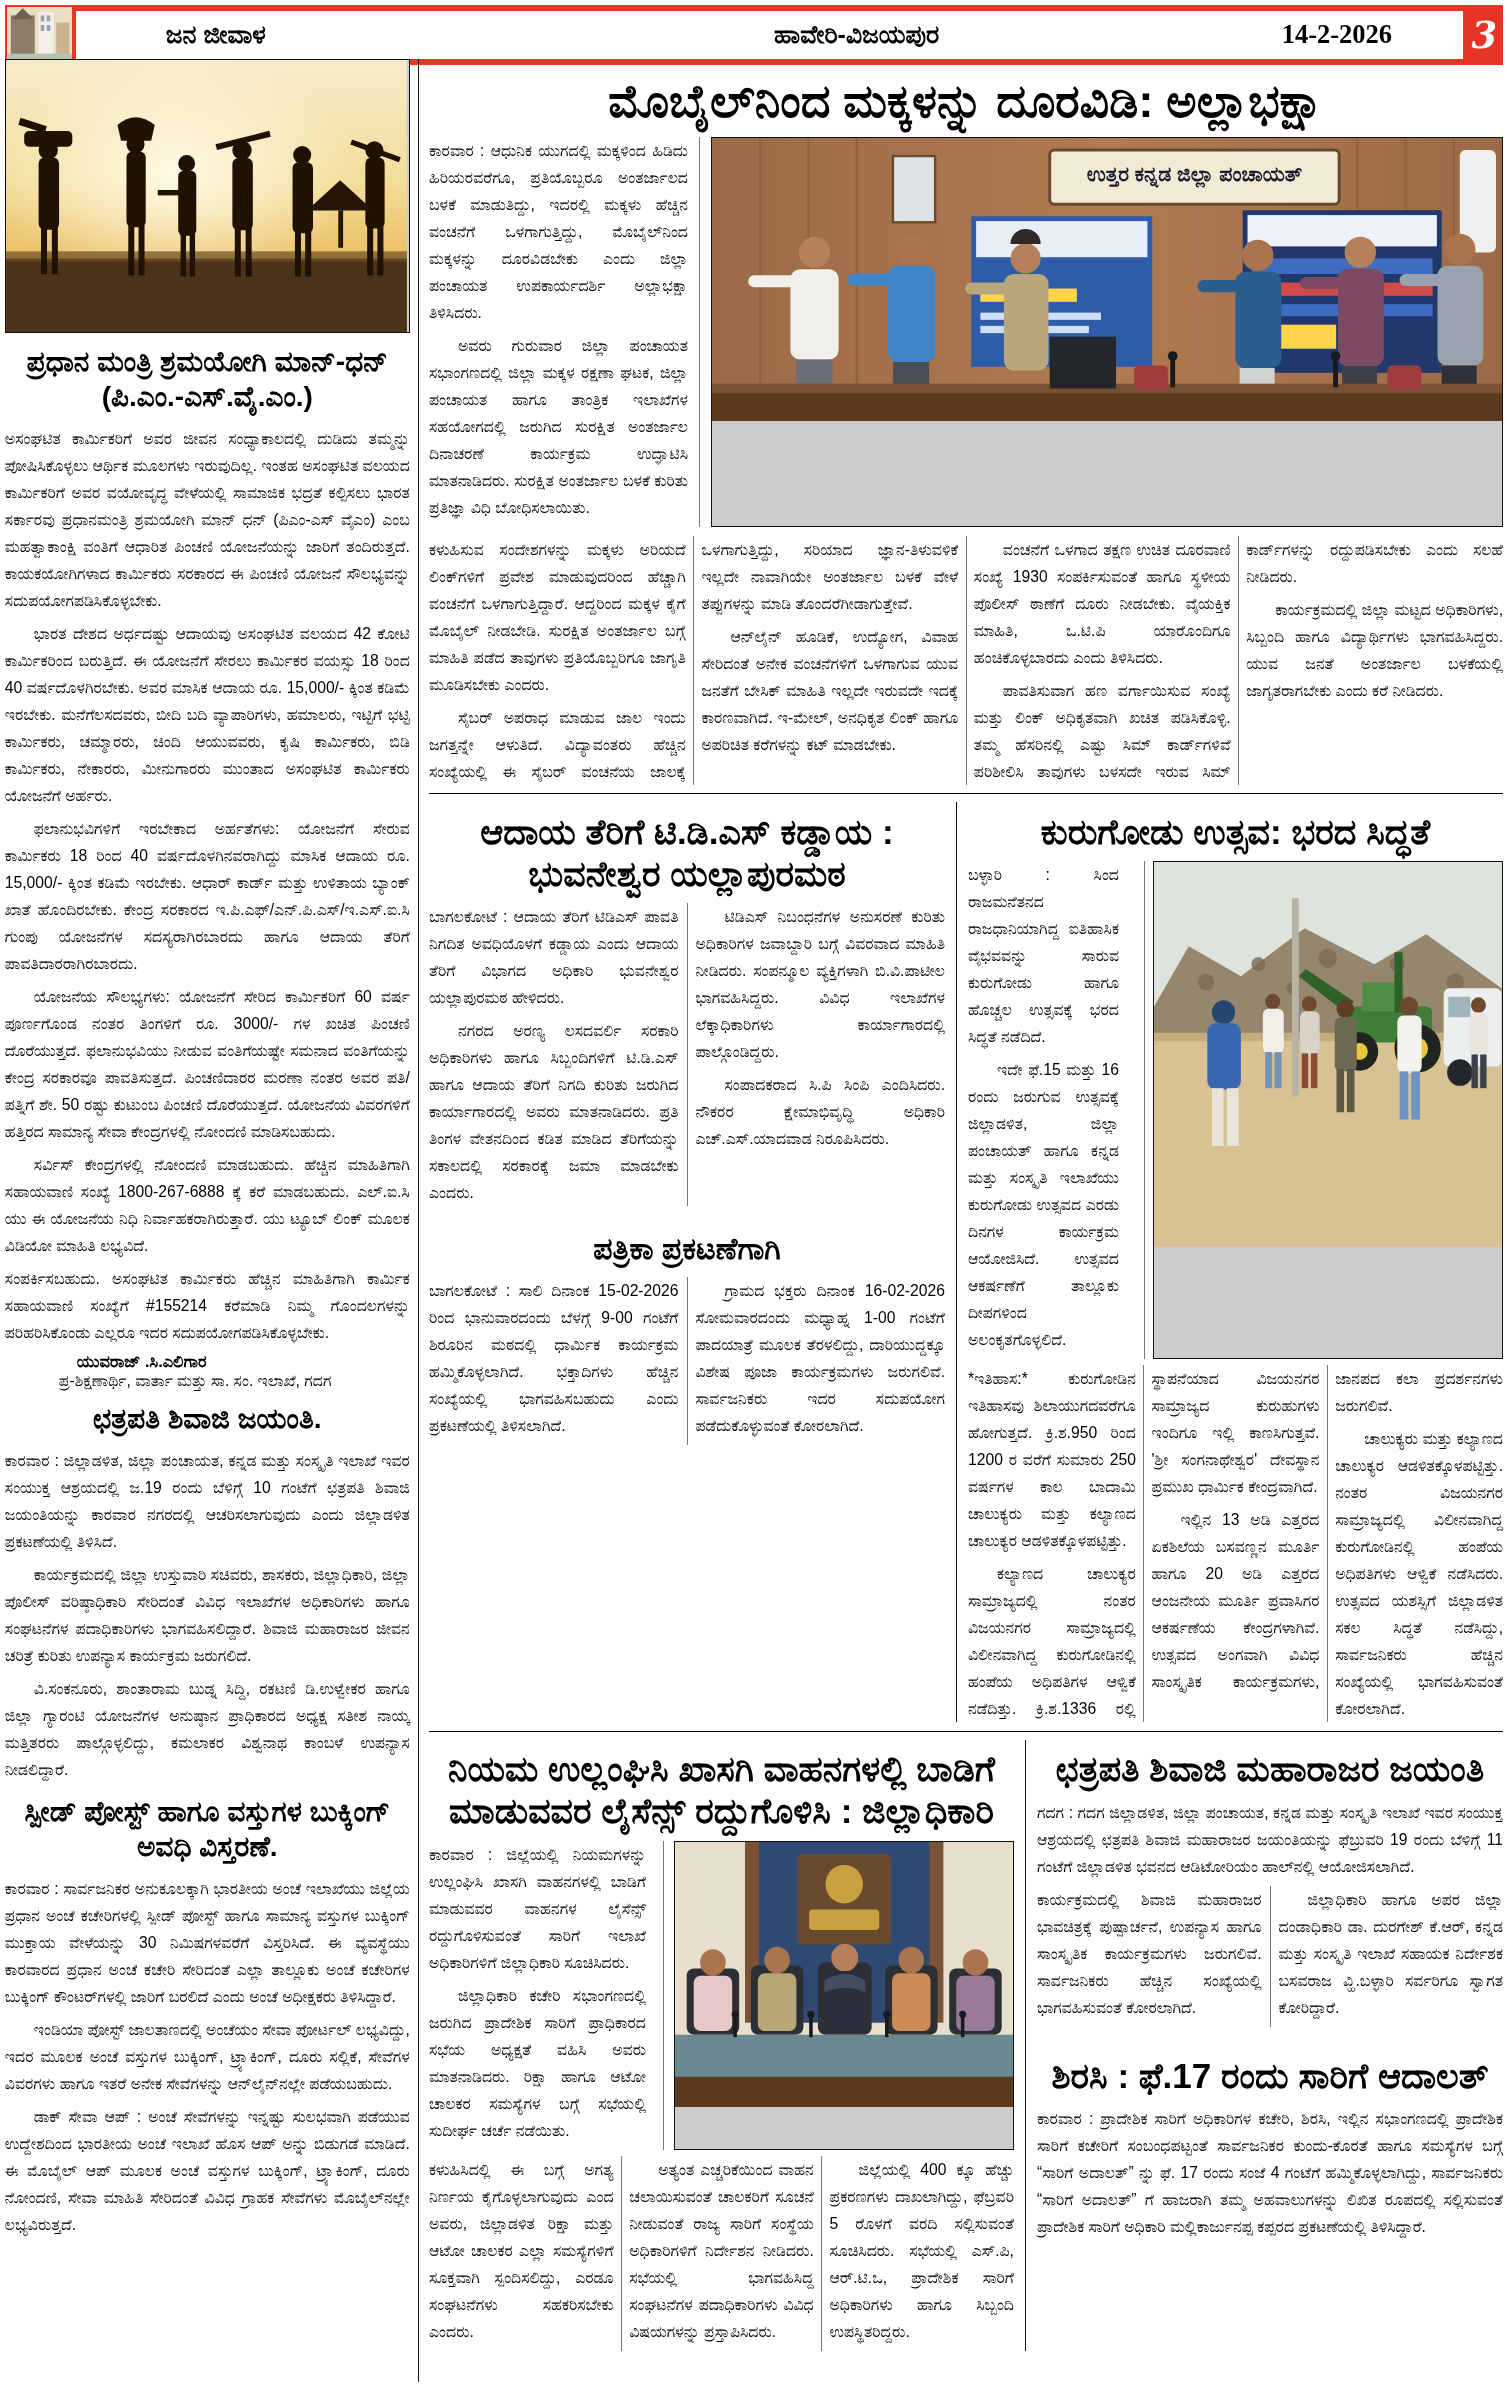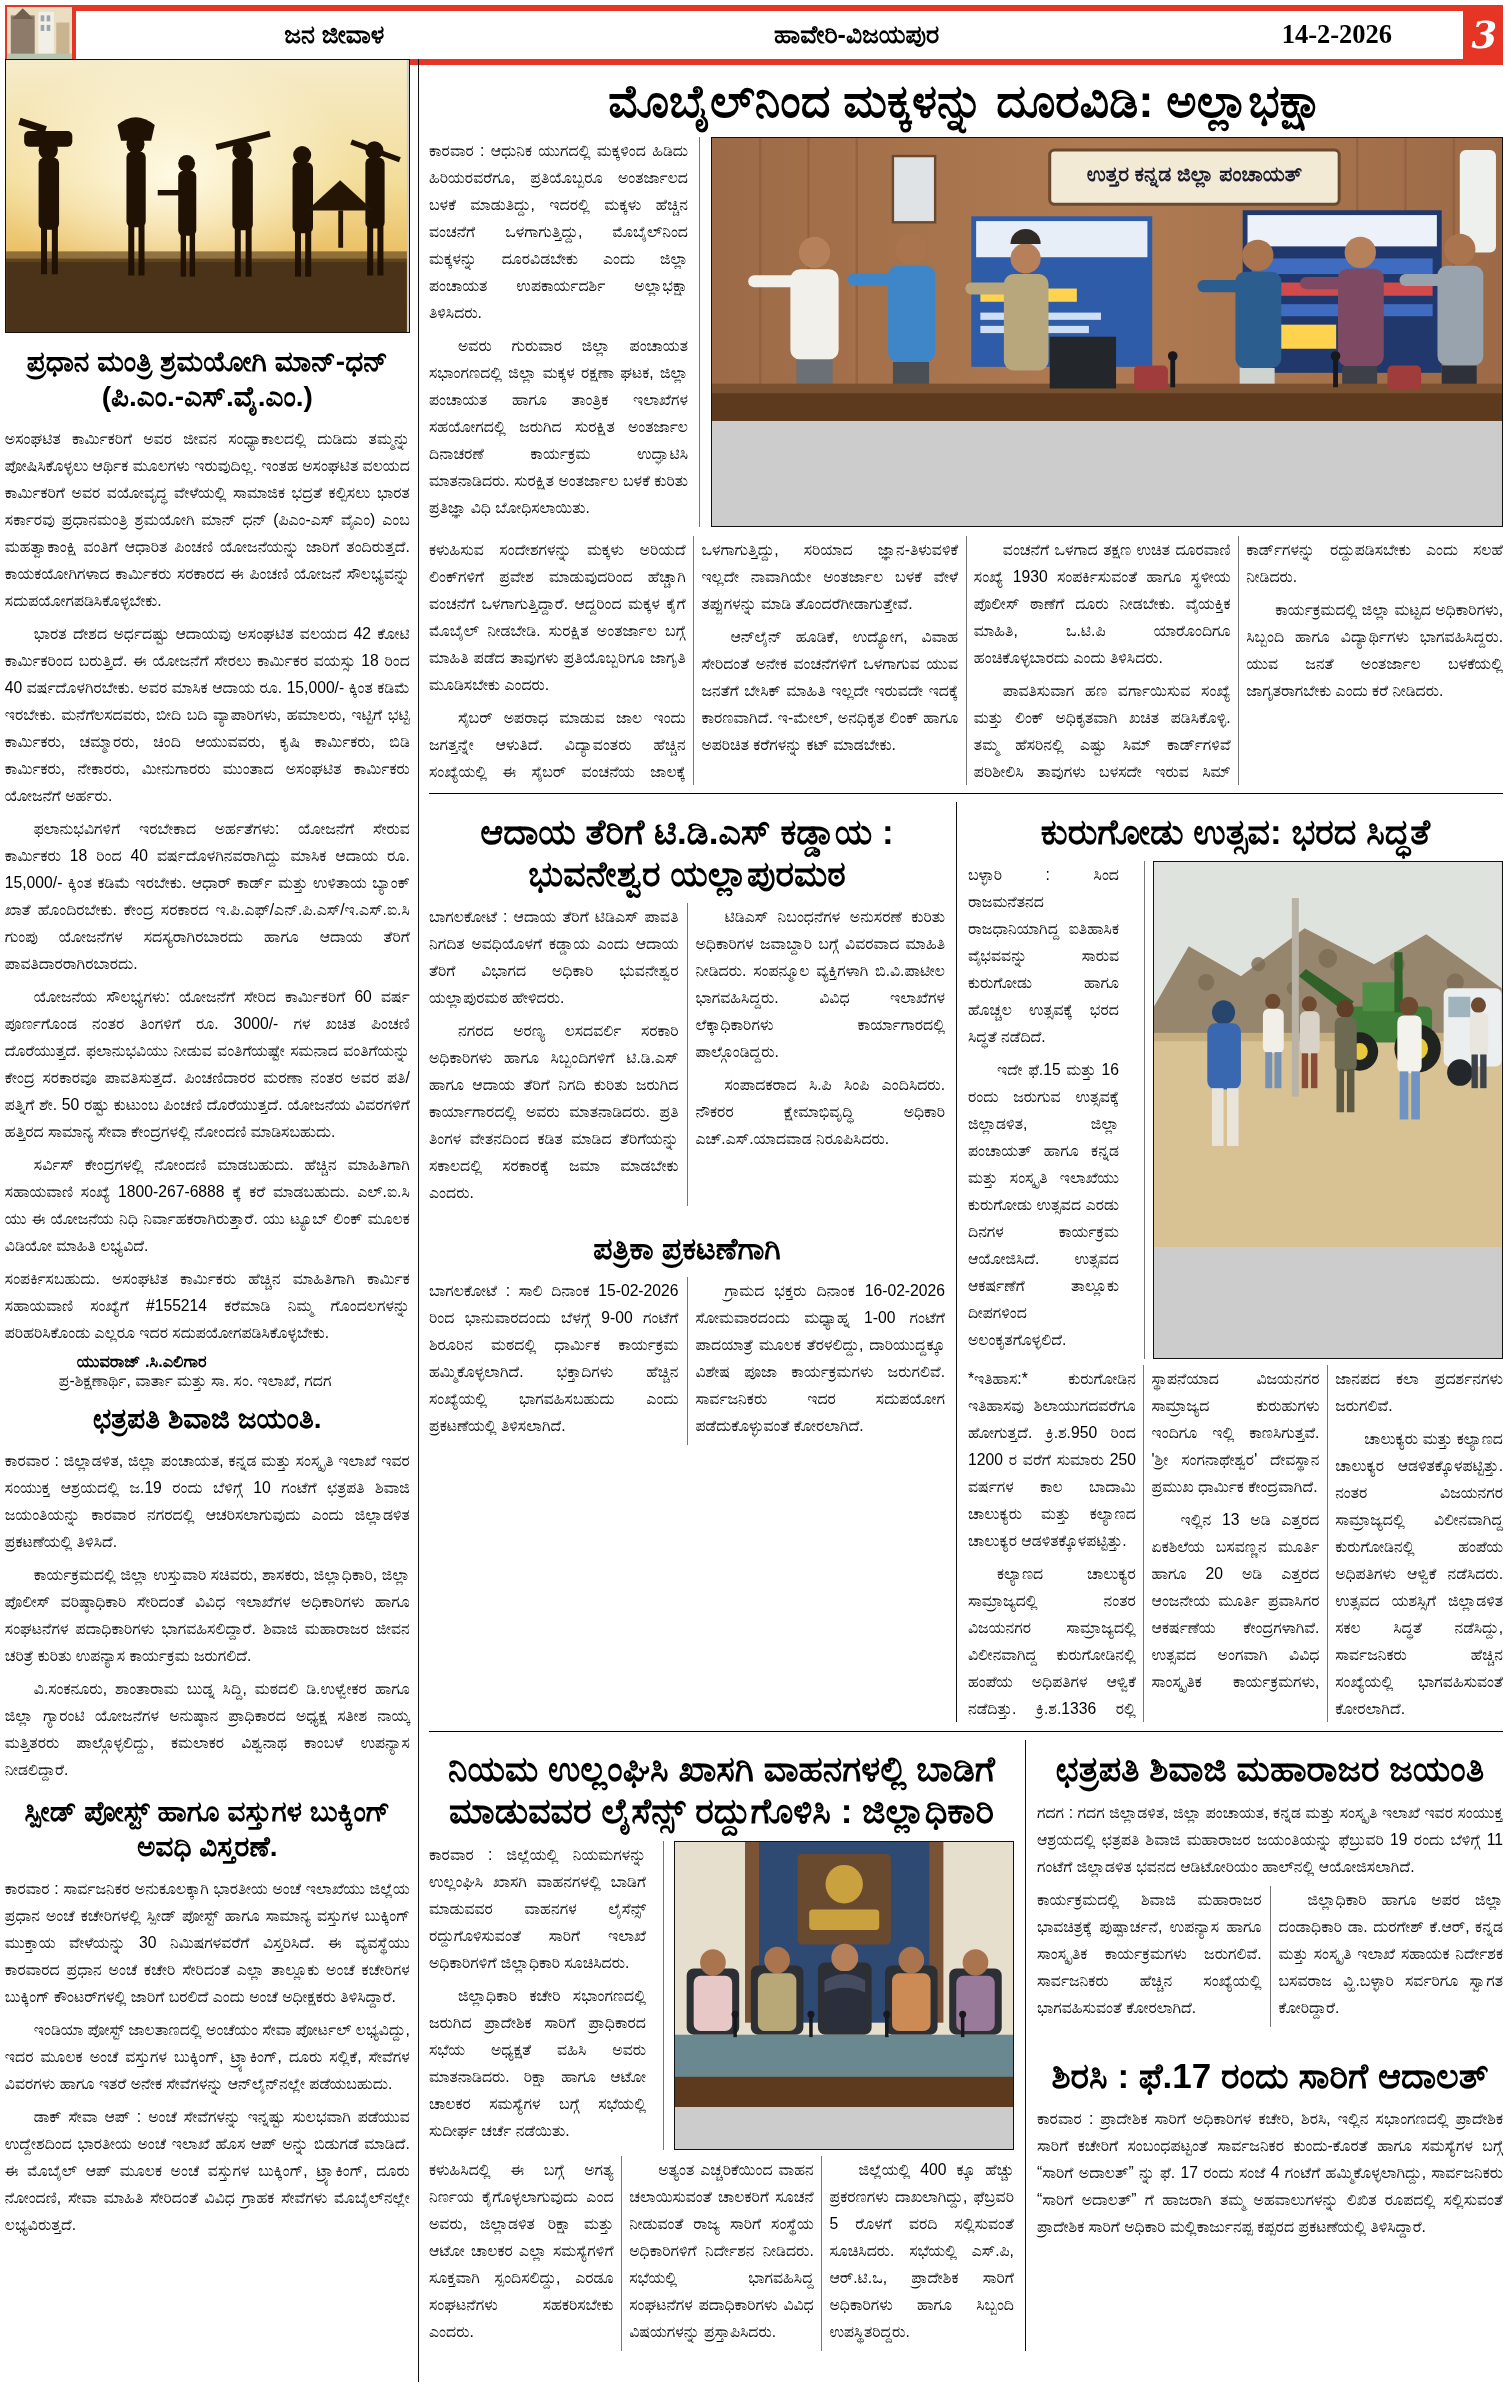--- a/index.html
+++ b/index.html
@@ -3,21 +3,21 @@
 <meta charset="utf-8">
 <style>
   html,body{margin:0;padding:0;background:#ffffff;}
   .page{position:relative;width:1508px;height:2401px;background:#ffffff;overflow:hidden;
         font-family:"Liberation Sans","DejaVu Sans",sans-serif;color:#000;}
   
   .mast{position:absolute;left:4.8px;top:4.8px;width:1498px;height:60px;background:#e63425;
         display:flex;align-items:stretch;}
   .mast-logo{width:65px;height:55px;margin:2.4px 0 2.4px 2.4px;background:#e9ddc2;flex:0 0 auto;}
   .mast-strip{flex:1;background:#ffffff;margin:6px 2.4px 6px 3.6px;display:flex;align-items:center;}
-  .mast-name{font-weight:bold;font-size:25px;margin-left:90px;width:337px;text-align:center;}
+  .mast-name{font-weight:bold;font-size:25px;margin-left:90px;width:337px;}
   .mast-edition{font-weight:bold;font-size:25px;flex:1;text-align:center;}
   .mast-date{font-weight:bold;font-size:26.5px;width:253px;text-align:center;font-family:"Liberation Serif","DejaVu Serif",serif;}
   .mast-page{width:37px;background:#e63425;color:#fff;display:flex;align-items:center;justify-content:center;
              font-family:"DejaVu Serif","Liberation Serif",serif;font-style:italic;font-size:37px;font-weight:bold;}
   
   .leftcol{position:absolute;left:4.8px;top:59px;width:405px;height:2323px;border-right:1.8px solid #111;
            padding-right:8.4px;box-sizing:content-box;}
   .main{position:absolute;left:429px;top:71px;width:1074px;}
   .body{font-size:15.7px;line-height:27px;text-align:justify;}
   .body p{margin:0 0 6px 0;text-indent:29px;}
@@ -139,21 +139,21 @@
       <p>ಸರ್ವಿಸ್ ಕೇಂದ್ರಗಳಲ್ಲಿ ನೋಂದಣಿ ಮಾಡಬಹುದು. ಹೆಚ್ಚಿನ ಮಾಹಿತಿಗಾಗಿ ಸಹಾಯವಾಣಿ ಸಂಖ್ಯೆ 1800-267-6888 ಕ್ಕೆ ಕರೆ ಮಾಡಬಹುದು. ಎಲ್.ಐ.ಸಿ ಯು ಈ ಯೋಜನೆಯ ನಿಧಿ ನಿರ್ವಾಹಕರಾಗಿರುತ್ತಾರೆ. ಯು ಟ್ಯೂಬ್ ಲಿಂಕ್ ಮೂಲಕ ವಿಡಿಯೋ ಮಾಹಿತಿ ಲಭ್ಯವಿದೆ.</p>
       <p class="noindent">ಸಂಪರ್ಕಿಸಬಹುದು. ಅಸಂಘಟಿತ ಕಾರ್ಮಿಕರು ಹೆಚ್ಚಿನ ಮಾಹಿತಿಗಾಗಿ ಕಾರ್ಮಿಕ ಸಹಾಯವಾಣಿ ಸಂಖ್ಯೆಗೆ #155214 ಕರೆಮಾಡಿ ನಿಮ್ಮ ಗೊಂದಲಗಳನ್ನು ಪರಿಹರಿಸಿಕೊಂಡು ಎಲ್ಲರೂ ಇದರ ಸದುಪಯೋಗಪಡಿಸಿಕೊಳ್ಳಬೇಕು.</p>
     </div>
     <div class="byline">ಯುವರಾಜ್ .ಸಿ.ಎಲಿಗಾರ</div>
     <div class="byline2">ಪ್ರ-ಶಿಕ್ಷಣಾರ್ಥಿ, ವಾರ್ತಾ ಮತ್ತು ಸಾ. ಸಂ. ಇಲಾಖೆ, ಗದಗ</div>
 
     <h2 class="h-left">ಛತ್ರಪತಿ ಶಿವಾಜಿ ಜಯಂತಿ.</h2>
     <div class="body">
       <p class="noindent">ಕಾರವಾರ : ಜಿಲ್ಲಾಡಳಿತ, ಜಿಲ್ಲಾ ಪಂಚಾಯತ, ಕನ್ನಡ ಮತ್ತು ಸಂಸ್ಕೃತಿ ಇಲಾಖೆ ಇವರ ಸಂಯುಕ್ತ ಆಶ್ರಯದಲ್ಲಿ ಜ.19 ರಂದು ಬೆಳಿಗ್ಗೆ 10 ಗಂಟೆಗೆ ಛತ್ರಪತಿ ಶಿವಾಜಿ ಜಯಂತಿಯನ್ನು ಕಾರವಾರ ನಗರದಲ್ಲಿ ಆಚರಿಸಲಾಗುವುದು ಎಂದು ಜಿಲ್ಲಾಡಳಿತ ಪ್ರಕಟಣೆಯಲ್ಲಿ ತಿಳಿಸಿದೆ.</p>
       <p>ಕಾರ್ಯಕ್ರಮದಲ್ಲಿ ಜಿಲ್ಲಾ ಉಸ್ತುವಾರಿ ಸಚಿವರು, ಶಾಸಕರು, ಜಿಲ್ಲಾಧಿಕಾರಿ, ಜಿಲ್ಲಾ ಪೊಲೀಸ್ ವರಿಷ್ಠಾಧಿಕಾರಿ ಸೇರಿದಂತೆ ವಿವಿಧ ಇಲಾಖೆಗಳ ಅಧಿಕಾರಿಗಳು ಹಾಗೂ ಸಂಘಟನೆಗಳ ಪದಾಧಿಕಾರಿಗಳು ಭಾಗವಹಿಸಲಿದ್ದಾರೆ. ಶಿವಾಜಿ ಮಹಾರಾಜರ ಜೀವನ ಚರಿತ್ರೆ ಕುರಿತು ಉಪನ್ಯಾಸ ಕಾರ್ಯಕ್ರಮ ಜರುಗಲಿದೆ.</p>
-      <p>ವಿ.ಸಂಕನೂರು, ಶಾಂತಾರಾಮ ಬುಡ್ನ ಸಿದ್ದಿ, ಮಠದಲಿ ಡಿ.ಉಳ್ವೇಕರ ಹಾಗೂ ಜಿಲ್ಲಾ ಗ್ಯಾರಂಟಿ ಯೋಜನೆಗಳ ಅನುಷ್ಠಾನ ಪ್ರಾಧಿಕಾರದ ಅಧ್ಯಕ್ಷ ಸತೀಶ ನಾಯ್ಕ ಮತ್ತಿತರರು ಪಾಲ್ಗೊಳ್ಳಲಿದ್ದು, ಕಮಲಾಕರ ವಿಶ್ವನಾಥ ಕಾಂಬಳೆ ಉಪನ್ಯಾಸ ನೀಡಲಿದ್ದಾರೆ.</p>
+      <p>ವಿ.ಸಂಕನೂರು, ಶಾಂತಾರಾಮ ಬುಡ್ನ ಸಿದ್ದಿ, ರಕಟಣಿ ಡಿ.ಉಳ್ವೇಕರ ಹಾಗೂ ಜಿಲ್ಲಾ ಗ್ಯಾರಂಟಿ ಯೋಜನೆಗಳ ಅನುಷ್ಠಾನ ಪ್ರಾಧಿಕಾರದ ಅಧ್ಯಕ್ಷ ಸತೀಶ ನಾಯ್ಕ ಮತ್ತಿತರರು ಪಾಲ್ಗೊಳ್ಳಲಿದ್ದು, ಕಮಲಾಕರ ವಿಶ್ವನಾಥ ಕಾಂಬಳೆ ಉಪನ್ಯಾಸ ನೀಡಲಿದ್ದಾರೆ.</p>
     </div>
 
     <h2 class="h-left">ಸ್ಪೀಡ್ ಪೋಸ್ಟ್ ಹಾಗೂ ವಸ್ತುಗಳ ಬುಕ್ಕಿಂಗ್ ಅವಧಿ ವಿಸ್ತರಣೆ.</h2>
     <div class="body">
       <p class="noindent">ಕಾರವಾರ : ಸಾರ್ವಜನಿಕರ ಅನುಕೂಲಕ್ಕಾಗಿ ಭಾರತೀಯ ಅಂಚೆ ಇಲಾಖೆಯು ಜಿಲ್ಲೆಯ ಪ್ರಧಾನ ಅಂಚೆ ಕಚೇರಿಗಳಲ್ಲಿ ಸ್ಪೀಡ್ ಪೋಸ್ಟ್ ಹಾಗೂ ಸಾಮಾನ್ಯ ವಸ್ತುಗಳ ಬುಕ್ಕಿಂಗ್ ಮುಕ್ತಾಯ ವೇಳೆಯನ್ನು 30 ನಿಮಿಷಗಳವರೆಗೆ ವಿಸ್ತರಿಸಿದೆ. ಈ ವ್ಯವಸ್ಥೆಯು ಕಾರವಾರದ ಪ್ರಧಾನ ಅಂಚೆ ಕಚೇರಿ ಸೇರಿದಂತೆ ಎಲ್ಲಾ ತಾಲ್ಲೂಕು ಅಂಚೆ ಕಚೇರಿಗಳ ಬುಕ್ಕಿಂಗ್ ಕೌಂಟರ್‌ಗಳಲ್ಲಿ ಜಾರಿಗೆ ಬರಲಿದೆ ಎಂದು ಅಂಚೆ ಅಧೀಕ್ಷಕರು ತಿಳಿಸಿದ್ದಾರೆ.</p>
       <p>ಇಂಡಿಯಾ ಪೋಸ್ಟ್ ಜಾಲತಾಣದಲ್ಲಿ ಅಂಚೆಯಂ ಸೇವಾ ಪೋರ್ಟಲ್ ಲಭ್ಯವಿದ್ದು, ಇದರ ಮೂಲಕ ಅಂಚೆ ವಸ್ತುಗಳ ಬುಕ್ಕಿಂಗ್, ಟ್ರ್ಯಾಕಿಂಗ್, ದೂರು ಸಲ್ಲಿಕೆ, ಸೇವೆಗಳ ವಿವರಗಳು ಹಾಗೂ ಇತರೆ ಅನೇಕ ಸೇವೆಗಳನ್ನು ಆನ್‌ಲೈನ್‌ನಲ್ಲೇ ಪಡೆಯಬಹುದು.</p>
       <p>ಡಾಕ್ ಸೇವಾ ಆಪ್ : ಅಂಚೆ ಸೇವೆಗಳನ್ನು ಇನ್ನಷ್ಟು ಸುಲಭವಾಗಿ ಪಡೆಯುವ ಉದ್ದೇಶದಿಂದ ಭಾರತೀಯ ಅಂಚೆ ಇಲಾಖೆ ಹೊಸ ಆಪ್ ಅನ್ನು ಬಿಡುಗಡೆ ಮಾಡಿದೆ. ಈ ಮೊಬೈಲ್ ಆಪ್ ಮೂಲಕ ಅಂಚೆ ವಸ್ತುಗಳ ಬುಕ್ಕಿಂಗ್, ಟ್ರ್ಯಾಕಿಂಗ್, ದೂರು ನೋಂದಣಿ, ಸೇವಾ ಮಾಹಿತಿ ಸೇರಿದಂತೆ ವಿವಿಧ ಗ್ರಾಹಕ ಸೇವೆಗಳು ಮೊಬೈಲ್‌ನಲ್ಲೇ ಲಭ್ಯವಿರುತ್ತದೆ.</p>
     </div>
   </div>
 

